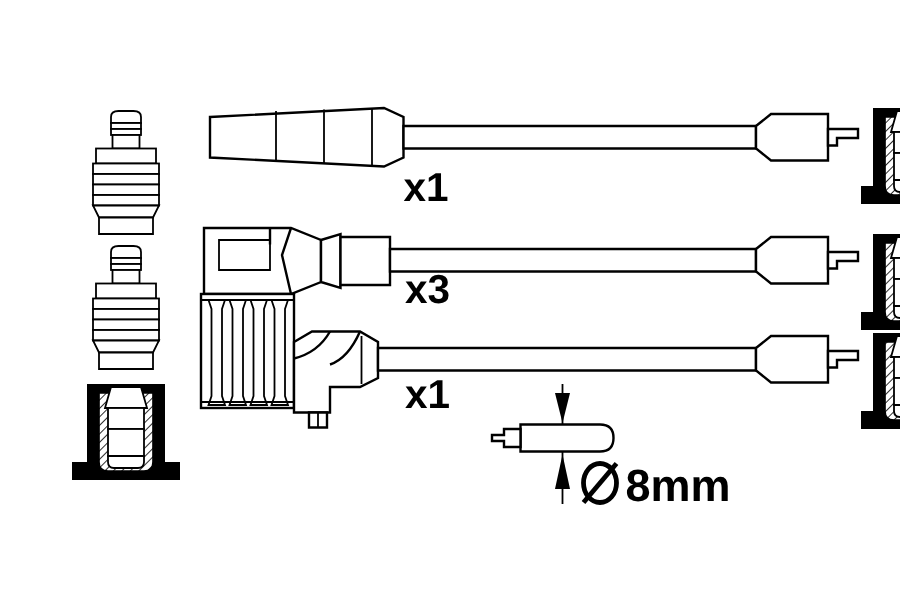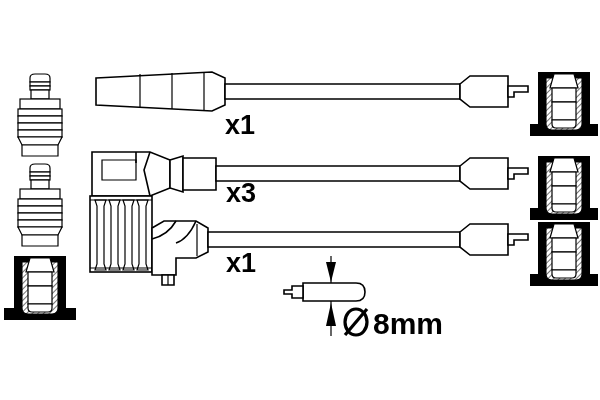--- a/index.html
+++ b/index.html
@@ -1,21 +1,21 @@
 <!DOCTYPE html>
 <html><head>
 <meta charset="utf-8">
 <style>
   html,body{margin:0;padding:0;background:#ffffff;}
   body{
     width:600px;height:400px;overflow:hidden;
     font-family:"Liberation Sans", sans-serif;
     background:#ffffff;
   }
-  #stage{position:relative;width:552px;height:400px;background:#fff;}
+  #stage{position:relative;width:552px;height:400px;background:#fff;margin-left:44px;}
   #stage svg{display:block;}
   .qty-label{
     font-family:"Liberation Sans", sans-serif;
     font-weight:700;
     font-size:27px;
     fill:#000;
   }
   .dim-label{
     font-family:"Liberation Sans", sans-serif;
     font-weight:700;

